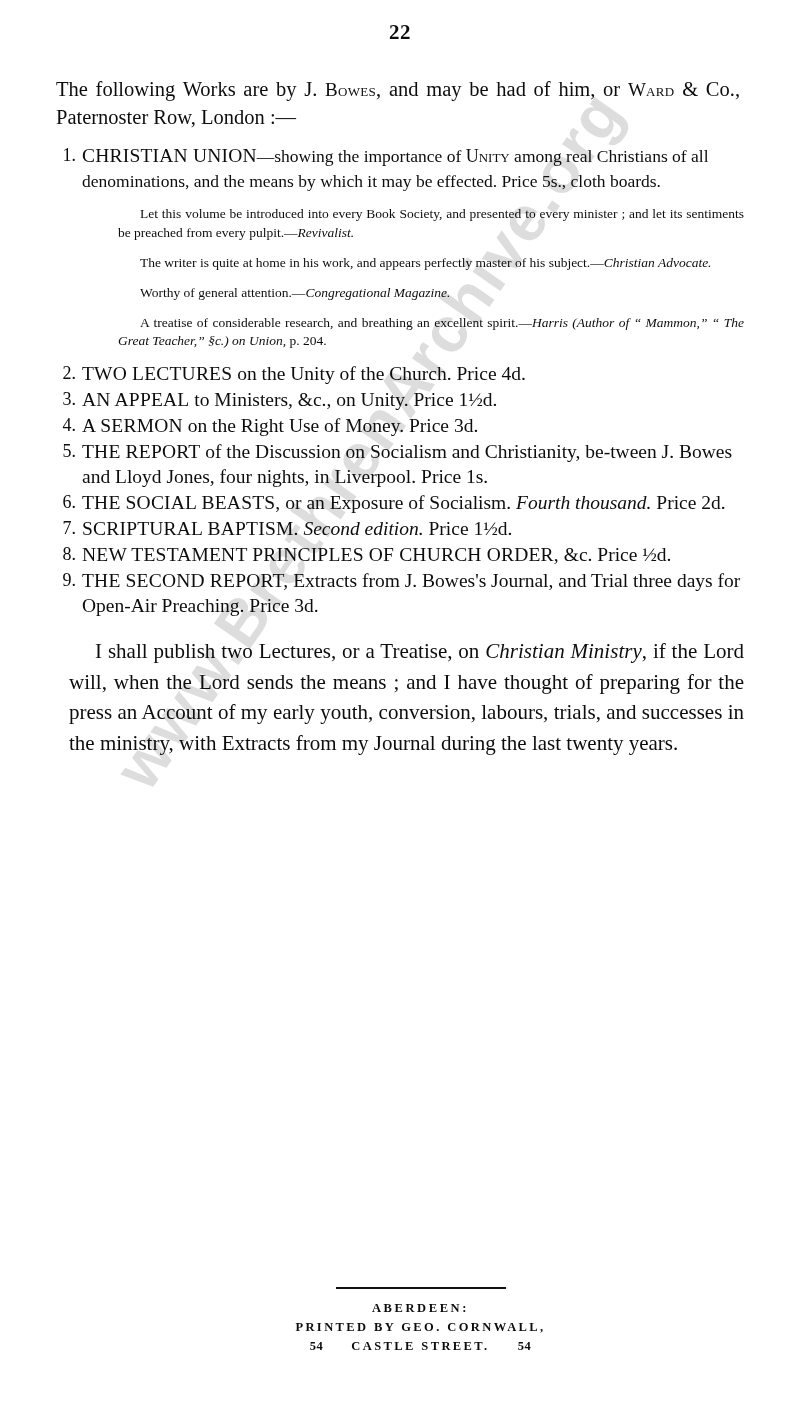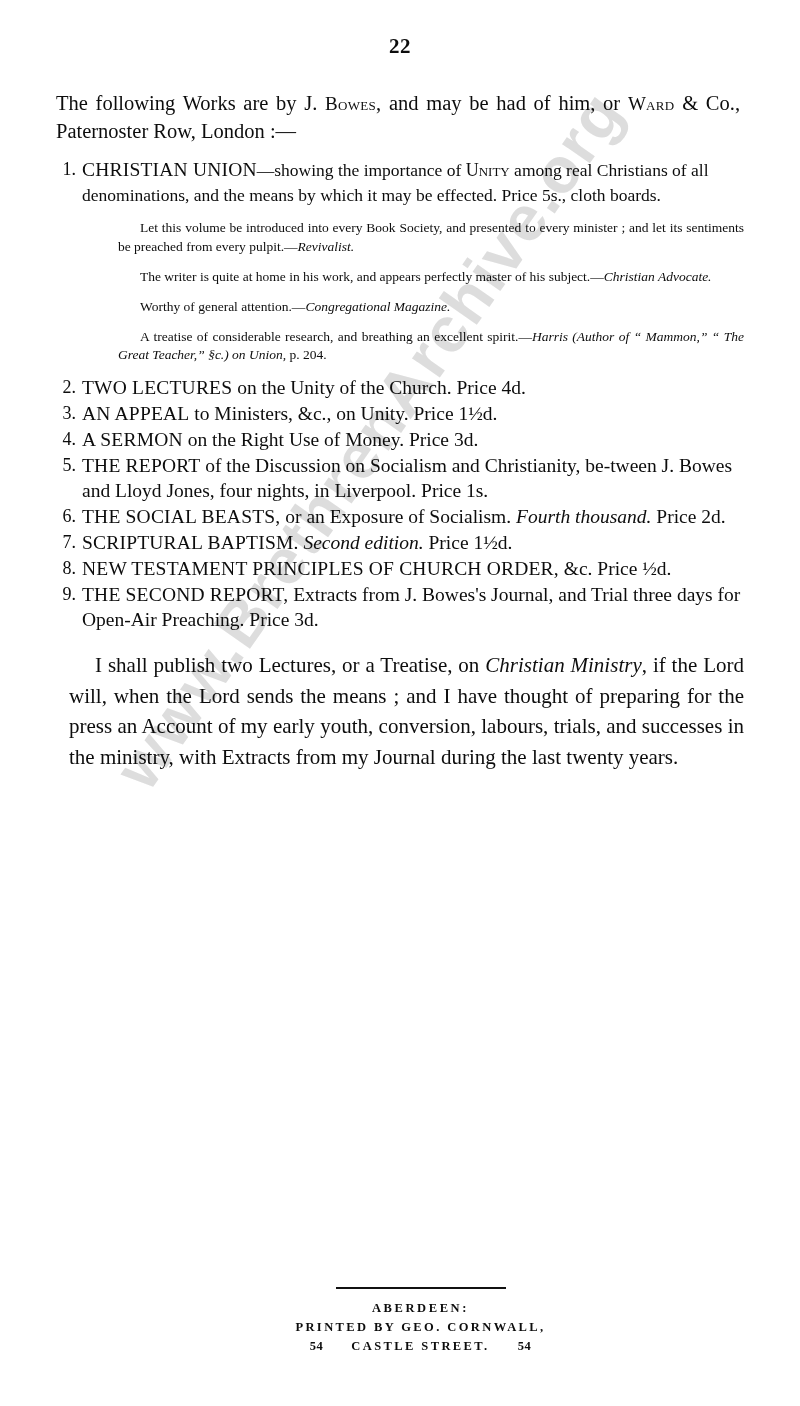--- a/index.html
+++ b/index.html
@@ -53,21 +53,21 @@
   .content {
     position: relative;
     z-index: 2;
     padding: 0;
   }
 
   .page-number {
     text-align: center;
     font-size: 21px;
     font-weight: bold;
-    margin-top: 34px;
+    margin-top: 20px;
     letter-spacing: 0.5px;
   }
 
   .intro {
     margin: 30px 60px 0 56px;
     font-size: 20.5px;
     line-height: 1.38;
     text-align: justify;
   }
   .intro .sc {

